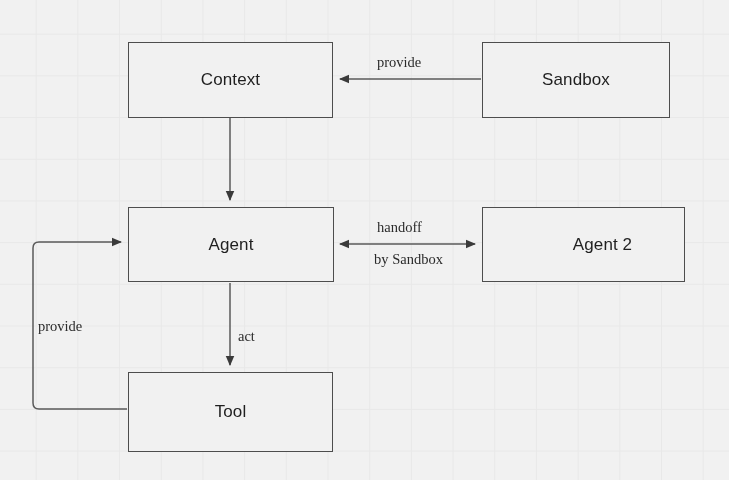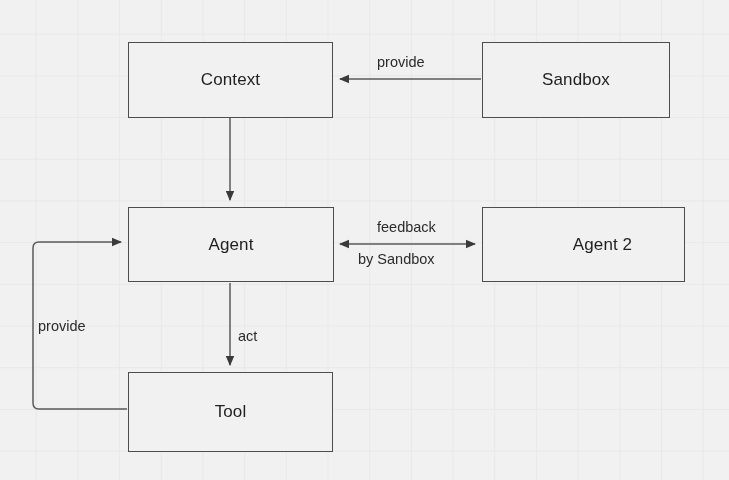--- a/index.html
+++ b/index.html
@@ -41,21 +41,21 @@
   }
   .node-label {
     font-family: "Liberation Sans", sans-serif;
     font-size: 17px;
     color: #1f1f1f;
     letter-spacing: 0.1px;
     white-space: nowrap;
   }
   .edge-label {
     position: absolute;
-    font-family: Liberation Sans, sans-serif;
+    font-family: Liberation Serif, serif;
     font-size: 14.5px;
     color: #2b2b2b;
     white-space: nowrap;
     background: transparent;
     line-height: 1.15;
   }
 </style>
 </head>
 <body>
 
@@ -107,21 +107,21 @@
   <div class="node-box" style="left:482px; top:207px; width:203px; height:75px;padding-left:38px;">
     <span class="node-label">Agent 2</span>
   </div>
 
   <div class="node-box" style="left:128px; top:372px; width:205px; height:80px;">
     <span class="node-label">Tool</span>
   </div>
 
   <div class="edge-label" style="left:377px; top:54px;">provide</div>
 
-  <div class="edge-label" style="left:377px; top:219px;">feedback</div>
+  <div class="edge-label" style="left:377px; top:219px;">handoff</div>
 
-  <div class="edge-label" style="left:358px; top:251px;">by Sandbox</div>
+  <div class="edge-label" style="left:374px; top:251px;">by Sandbox</div>
 
   <div class="edge-label" style="left:238px; top:328px;">act</div>
 
   <div class="edge-label" style="left:38px; top:318px;">provide</div>
 
 </div>
 
 </body></html>

